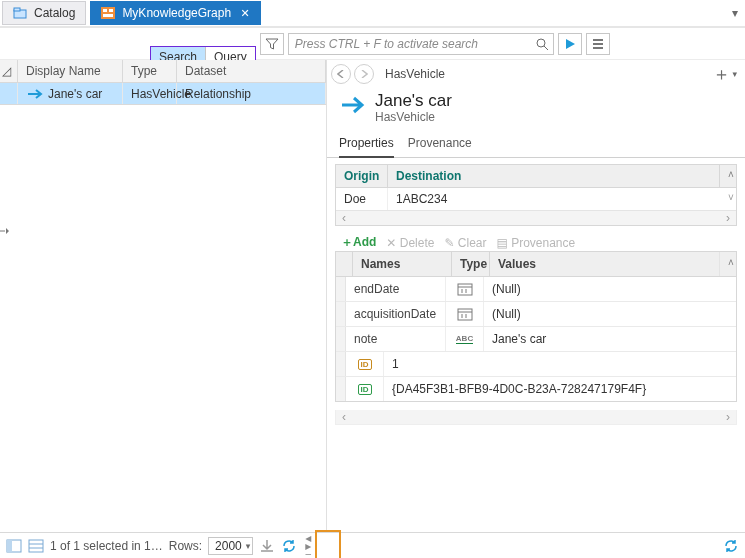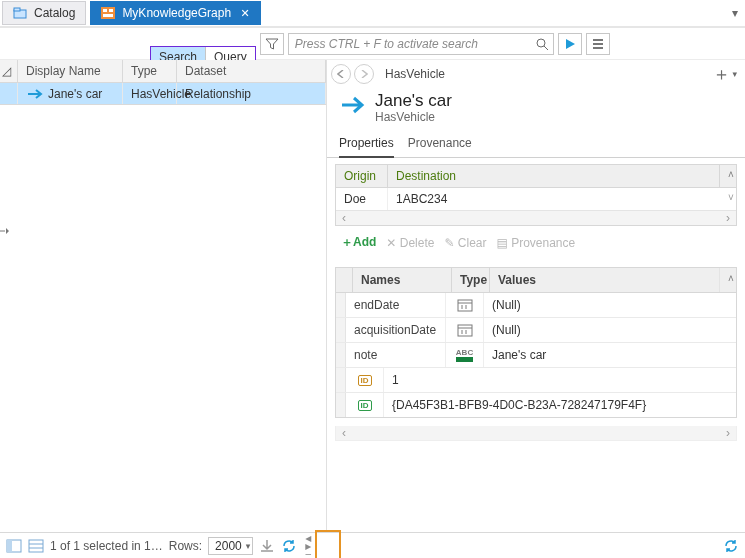--- a/index.html
+++ b/index.html
@@ -54,35 +54,35 @@
   .entityrow { display:flex; align-items:flex-start; padding:4px 8px 4px 12px; gap:10px; }
   .entityrow .big { font-size:17px; color:#222; line-height:18px; }
   .entityrow .sub { font-size:12px; color:#6a6a6a; }
 
   .dtabs { display:flex; gap:14px; padding:4px 12px 0 12px; border-bottom:1px solid #d0d0d0; }
   .dtab { padding:4px 0 6px 0; color:#5a5a5a; }
   .dtab.active { color:#333; border-bottom:2px solid #4a4a4a; font-weight:500; margin-bottom:-1px; }
 
   .od-table { margin:6px 8px 0 8px; border:1px solid #d7d7d7; }
   .od-h { display:flex; background:#efefef; border-bottom:1px solid #d7d7d7; }
-  .od-h div { padding:4px 8px; color:#4d7c0f; font-weight:400; }
+  .od-h div { padding:4px 8px; color:#0f766e; font-weight:700; }
   .od-h .o { width:52px; border-right:1px solid #d7d7d7; }
   .od-h .d { flex:1; }
   .od-h .car { width:16px; text-align:center; color:#7a7a7a; border-left:1px solid #d7d7d7; font-weight:400; font-size:10px; }
   .od-r { display:flex; }
   .od-r div { padding:4px 8px; }
   .od-r .o { width:52px; border-right:1px solid #efefef; }
   .od-r .d { flex:1; }
   .od-r .car { width:16px; text-align:center; color:#9a9a9a; font-size:10px; }
   .od-scroll { display:flex; background:#f4f4f4; font-size:10px; color:#9a9a9a; border-top:1px solid #e4e4e4; }
   .od-scroll .l { padding:0 6px; }
   .od-scroll .m { flex:1; }
   .od-scroll .r { padding:0 6px; }
 
-  .proptoolbar { display:flex; gap:10px; padding:8px 12px 16px 14px; align-items:center; }
+  .proptoolbar { display:flex; gap:10px; padding:8px 12px 0 14px; align-items:center; }
   .proptoolbar .add { color:#2e9b4a; font-weight:600; }
   .proptoolbar .dis { color:#b8b8b8; }
 
   .proptable { margin:0 8px 8px 8px; border:1px solid #d7d7d7; }
   .proptable .hdr { display:flex; background:#efefef; border-bottom:1px solid #d7d7d7; font-weight:600; color:#444; }
   .proptable .hdr div { padding:5px 8px; }
   .proptable .hdr .n { width:100px; border-right:1px solid #d7d7d7; border-left:1px solid #d7d7d7; }
   .proptable .hdr .rowcol { width:10px; }
   .proptable .hdr .t { width:38px; border-right:1px solid #d7d7d7; }
   .proptable .hdr .v { flex:1; }
@@ -290,21 +290,21 @@
                 </svg>
               </span>
             </div>
             <div class="v">(Null)</div>
           </div>
           <div class="row">
             <div class="rowcol"></div>
             <div class="n">note</div>
             <div class="t">
               <span class="typeicon">
-                <span style="font-size:8px;font-weight:700;color:#7a7a7a;border-bottom:5px solid #15803d;">ABC</span>
+                <span style="font-size:8px;font-weight:700;color:#7a7a7a;border-bottom:1px solid #15803d;">ABC</span>
               </span>
             </div>
             <div class="v">Jane's car</div>
           </div>
           <div class="row">
             <div class="rowcol"></div>
             <div class="t">
               <span class="typeicon">
                 <span style="font-size:8px;font-weight:700;color:#c78a1e;border:1px solid #c78a1e;padding:0 2px;border-radius:2px;">ID</span>
               </span>

